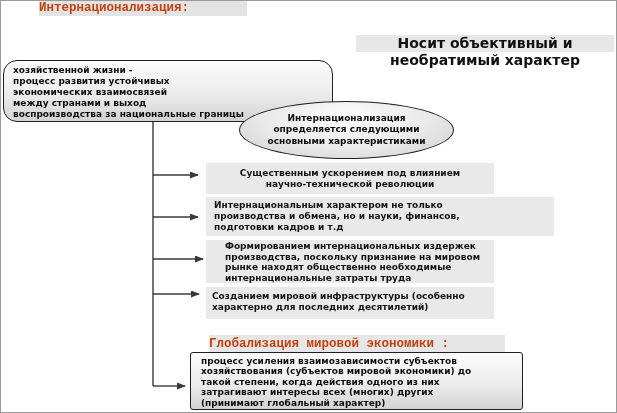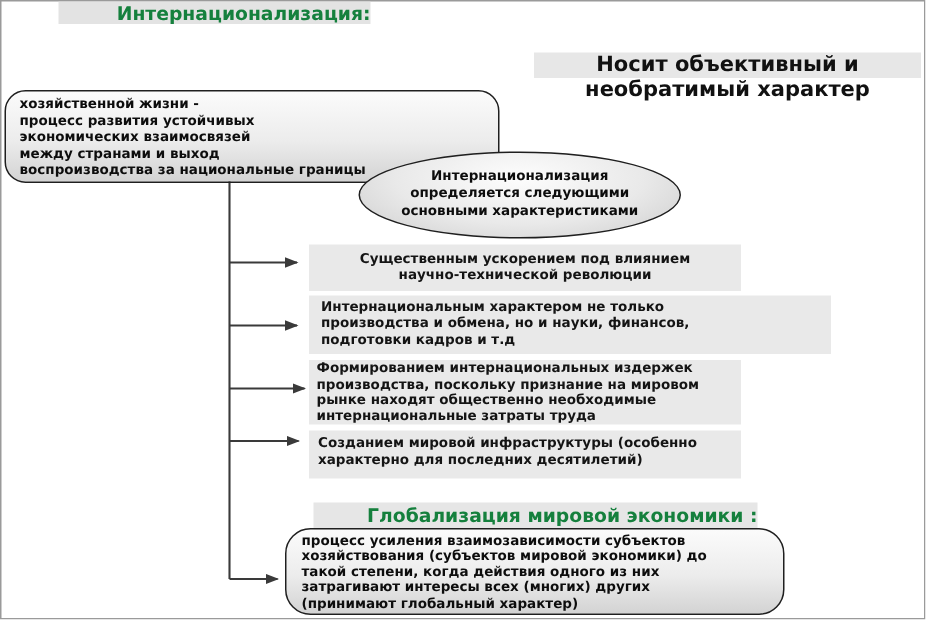--- a/index.html
+++ b/index.html
@@ -4,22 +4,22 @@
 <style>
   html,body{margin:0;padding:0;background:#fff;}
   .stage{
     position:relative;width:617px;height:413px;background:#ffffff;
     font-family:"DejaVu Sans","Liberation Sans",sans-serif;
     color:#111;box-sizing:border-box;border:1px solid #9a9a9a;overflow:hidden;
   }
   .abs{position:absolute;box-sizing:border-box;}
   .graybox{background:#e7e7e7;}
   .heading{
-    font-weight:bold;font-size:12.5px;text-align:right;
-    background:#e3e3e3;color:#15803d;
+    font-weight:bold;font-size:12.5px;text-align:left;
+    background:#e3e3e3;color:#c2410c;font-family:Liberation Mono, monospace;
   }
   .rounded{
     border:1.6px solid #1f1f1f;
     background:linear-gradient(180deg,#fbfbfb 0%,#ececec 55%,#d3d3d3 100%);
     font-weight:bold;font-size:9px;line-height:11px;
     white-space:pre-line;color:#0d0d0d;
   }
   .charbox{
     background:#e9e9e9;font-weight:bold;font-size:9px;line-height:11px;
     white-space:pre-line;color:#141414;padding:4px 6px;
@@ -66,29 +66,29 @@
 определяется следующими
 основными характеристиками</div>
 
   <div class="abs charbox" style="left:205px;top:162px;width:288px;height:31px;text-align:center;padding-top:5px;">Существенным ускорением под влиянием
 научно-технической революции</div>
 
   <div class="abs charbox" style="left:205px;top:196px;width:348px;height:39px;padding:3px 4px 0 8px;">Интернациональным характером не только
 производства и обмена, но и науки, финансов,
 подготовки кадров и т.д</div>
 
-  <div class="abs charbox" style="left:205px;top:239px;width:288px;height:43px;padding:1px 2px 0 5px;line-height:10.5px;">Формированием интернациональных издержек
+  <div class="abs charbox" style="left:205px;top:239px;width:288px;height:43px;padding:1px 2px 0 19px;line-height:10.5px;">Формированием интернациональных издержек
 производства, поскольку признание на мировом
 рынке находят общественно необходимые
 интернациональные затраты труда</div>
 
   <div class="abs charbox" style="left:205px;top:286px;width:288px;height:32px;padding:4px 2px 0 6px;">Созданием мировой инфраструктуры (особенно
 характерно для последних десятилетий)</div>
 
   <div class="abs heading" style="left:208px;top:334px;width:296px;height:18px;line-height:18px;background:#e6e6e6;">Глобализация мировой экономики :</div>
 
-  <div class="abs rounded" style="left:189px;top:351px;width:333px;height:58px;border-radius:17px;padding:3px 6px 0 10px;line-height:10.4px;">процесс усиления взаимозависимости субъектов
+  <div class="abs rounded" style="left:189px;top:351px;width:333px;height:58px;border-radius:3px;padding:3px 6px 0 10px;line-height:10.4px;">процесс усиления взаимозависимости субъектов
 хозяйствования (субъектов мировой экономики) до
 такой степени, когда действия одного из них
 затрагивают интересы всех (многих) других
 (принимают глобальный характер)</div>
 
 </div>
 
 </body></html>

